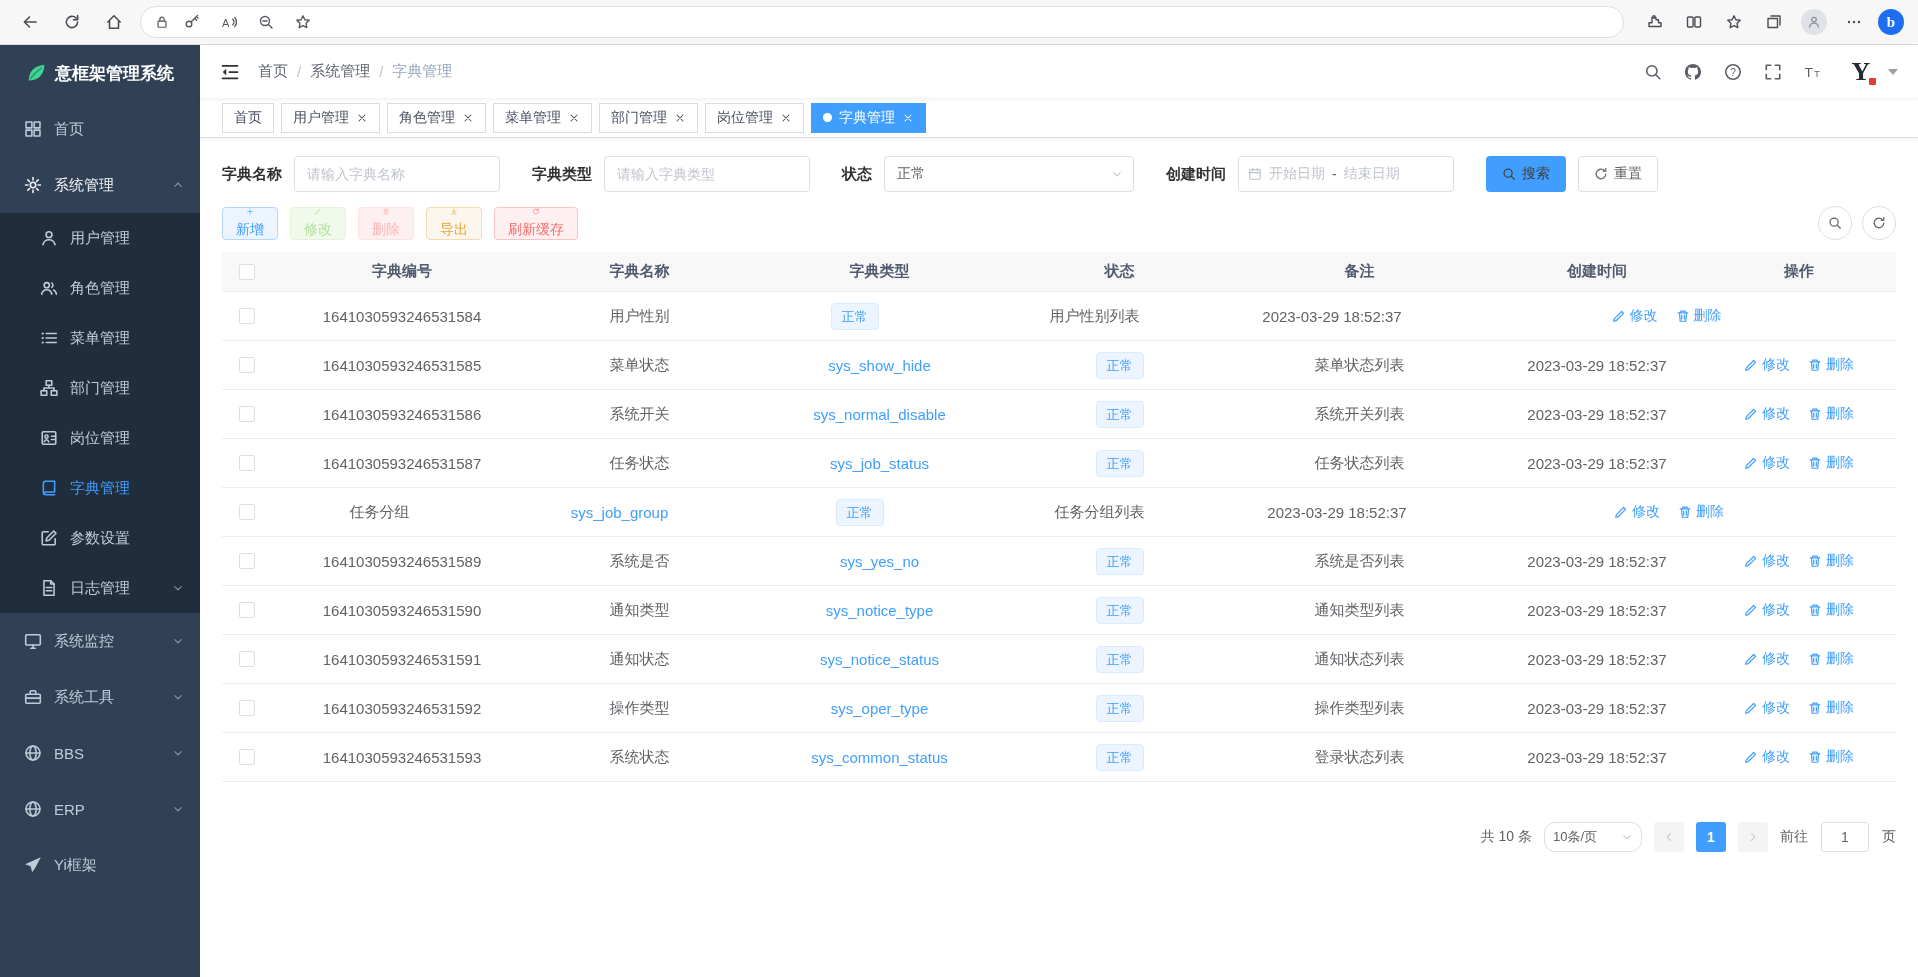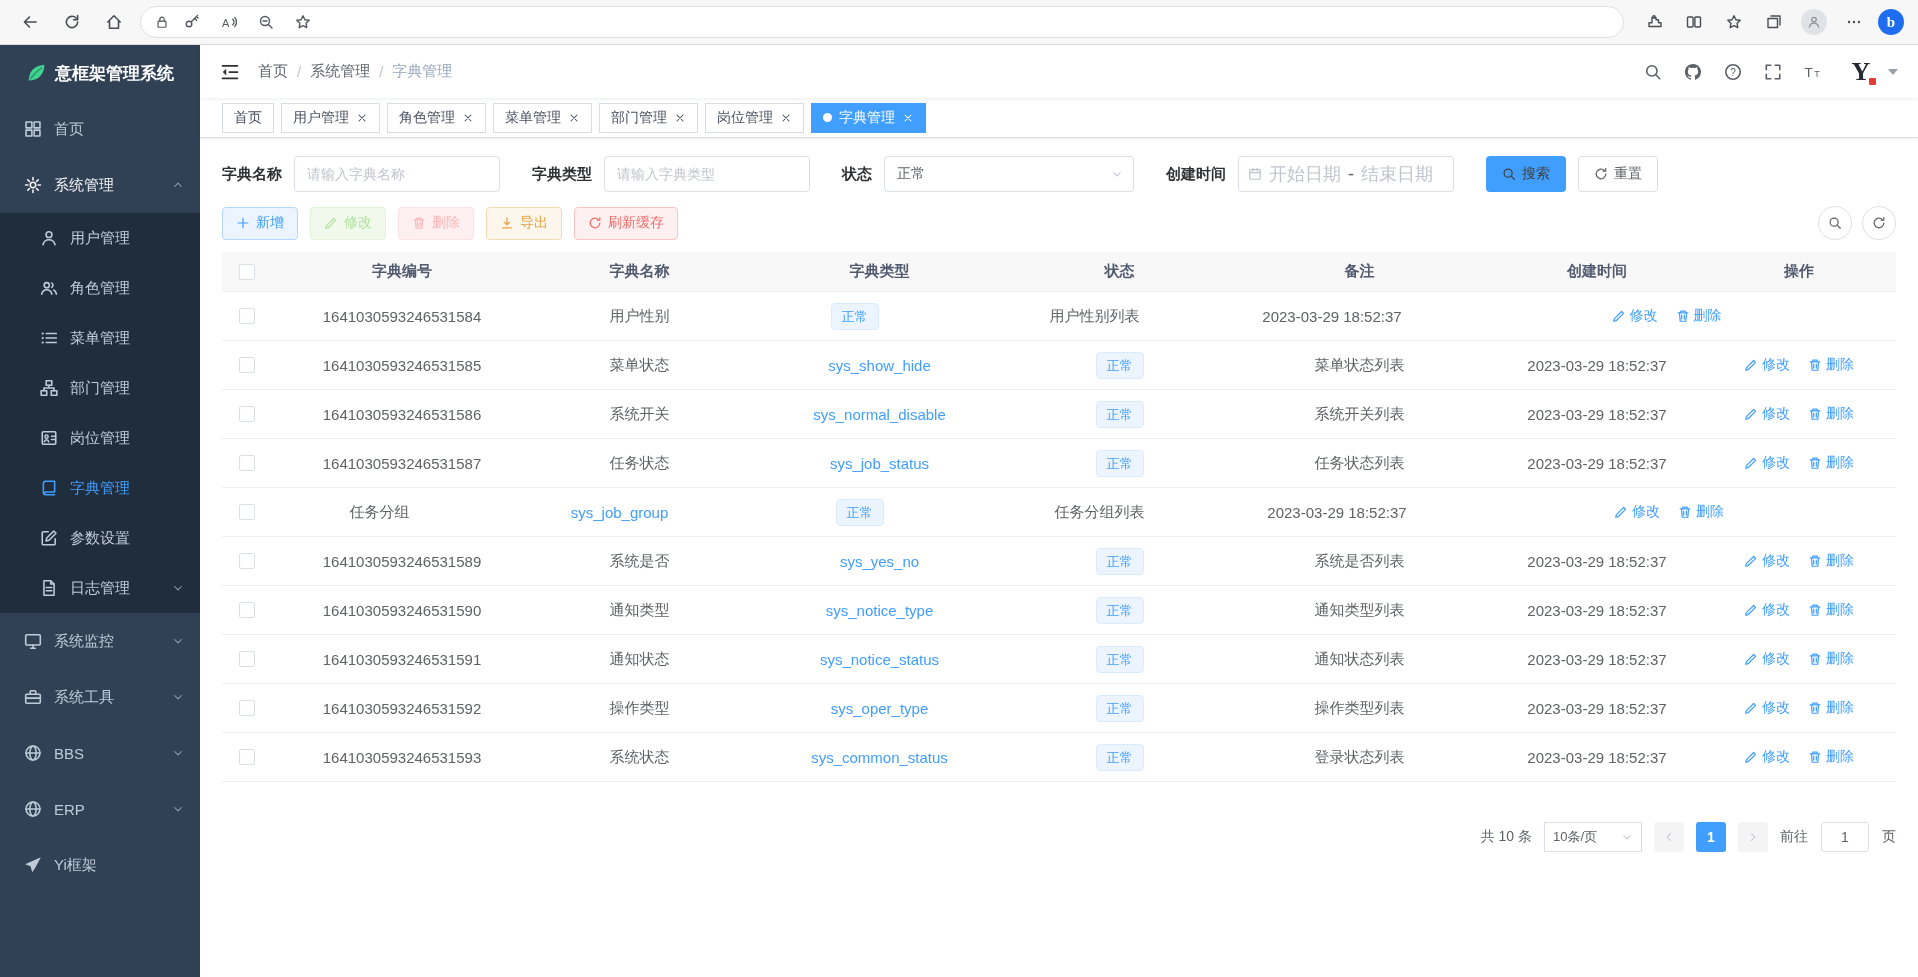--- a/index.html
+++ b/index.html
@@ -79,32 +79,32 @@
   .f-group { display:flex; align-items:center; margin-right:32px; }
   .f-label { font-size:15px; font-weight:700; color:#303133; margin-right:12px; white-space:nowrap; }
   .f-input { width:206px; height:36px; border:1px solid #dcdfe6; border-radius:4px;
     padding:0 12px; font-size:14px; color:#606266; outline:none; font-family:inherit; }
   .f-input::placeholder { color:#c0c4cc; }
   .f-select { width:250px; height:36px; border:1px solid #dcdfe6; border-radius:4px;
     display:flex; align-items:center; justify-content:space-between; padding:0 10px 0 12px;
     font-size:14px; color:#606266; cursor:pointer; }
   .f-select .caret { color:#c0c4cc; }
   .f-date { width:216px; height:36px; border:1px solid #dcdfe6; border-radius:4px;
-    display:flex; align-items:center; gap:7px; padding:1px 9px; font-size:18px; color:#c0c4cc;
+    display:flex; align-items:center; gap:7px; padding:1px 9px; font-size:14px; color:#c0c4cc;
     cursor:pointer; }
   .f-date .sep { color:#606266; }
 
   .btn { height:36px; border-radius:4px; border:1px solid transparent; font-size:14px;
     display:inline-flex; align-items:center; gap:6px; padding:0 15px; cursor:pointer;
     font-family:inherit; white-space:nowrap; }
   .btn-primary { background:#409eff; color:#404040; }
   .btn-default { background:#fff; border-color:#dcdfe6; color:#606266; }
 
   .toolbar-row { display:flex; align-items:center; gap:12px; margin-top:14px; }
-  .btn-sm { height:33px; padding:0 13px; }
+  .btn-sm { height:33px; padding:0 13px;flex-direction:column; }
   .plain-primary { color:#409eff; background:#ecf5ff; border-color:#b3d8ff; }
   .plain-success.disabled { color:#b3e19d; background:#f0f9eb; border-color:#e1f3d8; cursor:not-allowed; }
   .plain-danger.disabled { color:#fab6b6; background:#fef0f0; border-color:#fde2e2; cursor:not-allowed; }
   .plain-warning { color:#e6a23c; background:#fdf6ec; border-color:#f5dab1; }
   .plain-danger { color:#f56c6c; background:#fef0f0; border-color:#fbc4c4; }
   .tool-right { margin-left:auto; display:flex; gap:10px; }
   .circle-btn { width:34px; height:34px; border-radius:50%; border:1px solid #dcdfe6;
     background:#fff; color:#606266; display:flex; align-items:center; justify-content:center;
     cursor:pointer; }
 
@@ -121,21 +121,21 @@
     background:#fff; display:inline-block; cursor:pointer; }
   .link { color:#409eff; cursor:pointer; text-decoration:none; }
   .tag-status { background:#ecf5ff; border:1px solid #d9ecff; color:#409eff; font-size:13px;
     line-height:1; padding:6px 10px; border-radius:4px; }
   .op-link { color:#409eff; font-size:14px; display:inline-flex; align-items:center; gap:4px;
     margin:0 9px; cursor:pointer; text-decoration:none; white-space:nowrap; }
 
   
   .pagination { display:flex; justify-content:flex-end; align-items:center; gap:12px;
     margin-top:40px; font-size:14px; color:#606266; }
-  .pg-select { width:98px; height:30px; border:1px solid #dcdfe6; border-radius:0;
+  .pg-select { width:98px; height:30px; border:1px solid #dcdfe6; border-radius:11px;
     display:flex; align-items:center; justify-content:space-between; padding:0 8px;
     font-size:13px; color:#606266; cursor:pointer; }
   .pg-select .caret { color:#c0c4cc; }
   .pg-btn { min-width:30px; height:30px; background:#f4f4f5; border-radius:3px; color:#c0c4cc;
     display:flex; align-items:center; justify-content:center; cursor:pointer; }
   .pg-page { background:#409eff; color:#fff; font-weight:700; font-size:14px; }
   .pg-goto { display:flex; align-items:center; gap:13px; }
   .pg-goto input { width:48px; height:30px; border:1px solid #dcdfe6; border-radius:3px;
     text-align:center; font-size:14px; color:#606266; outline:none; font-family:inherit; }
   .hidden-defs { position:absolute; width:0; height:0; overflow:hidden; }

